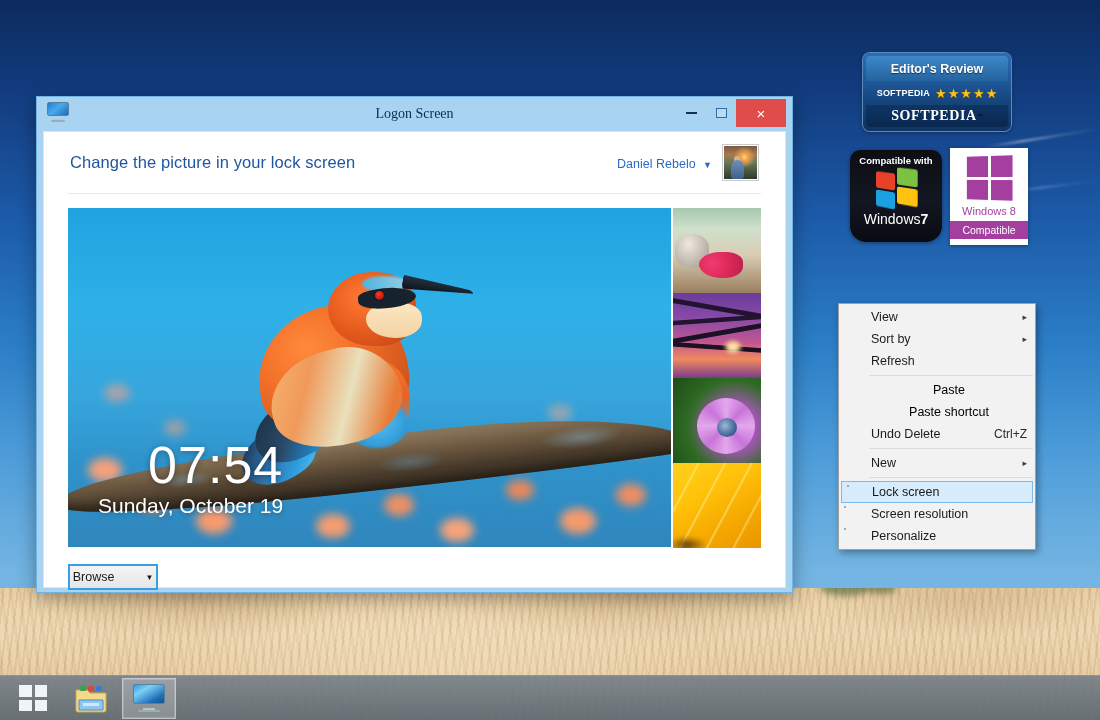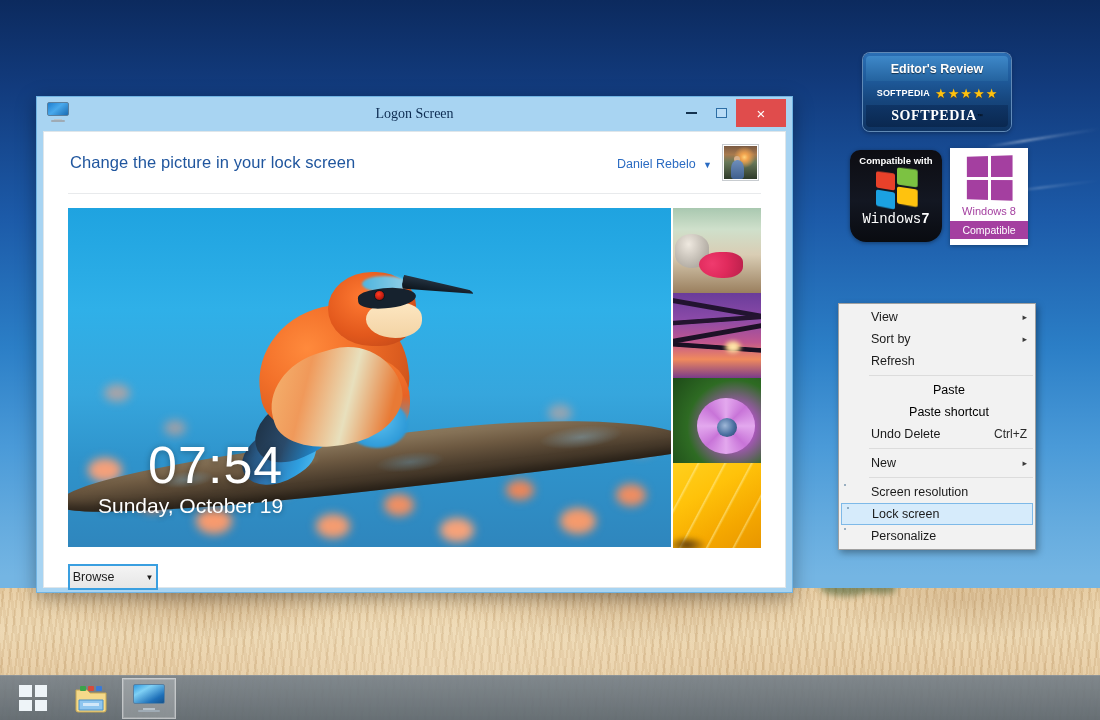--- a/index.html
+++ b/index.html
@@ -115,21 +115,21 @@
     width: 46px; height: 40px; margin-top: 3px; position: relative;
     transform: perspective(70px) rotateY(-8deg);
   }
   #win7-flag i { position: absolute; display: block; border-radius: 2px; }
   #win7-flag .q1 { left: 2px; top: 3px; width: 20px; height: 17px; background: #e8412a; transform: skewY(9deg); }
   #win7-flag .q2 { left: 24px; top: 0px; width: 20px; height: 17px; background: #7cc242; transform: skewY(9deg); }
   #win7-flag .q3 { left: 2px; top: 22px; width: 20px; height: 17px; background: #1ba1e2; transform: skewY(9deg); }
   #win7-flag .q4 { left: 24px; top: 19px; width: 20px; height: 17px; background: #ffc20e; transform: skewY(9deg); }
   #win7-badge .w7-bot {
     color: #fff; font-size: 14px; margin-top: 2px; font-weight: 300;
-    font-family: Liberation Mono, monospace;
+    font-family: Liberation Sans, sans-serif;
     text-align: right;
   }
   #win7-badge .w7-bot b { font-weight: bold; font-size: 14px; }
 
   #win8-badge {
     position: absolute; left: 105px; top: 103px; width: 78px; height: 97px;
     background: #fff; box-shadow: 0 1px 4px rgba(0,0,0,0.35);
     display: flex; flex-direction: column; align-items: center;
   }
   #win8-flag {
@@ -614,32 +614,32 @@
 
     <div class="cm-sep"></div>
 
     <div class="cm-item">
       <span class="cm-label">New</span>
       <span class="cm-arrow">▸</span>
     </div>
 
     <div class="cm-sep"></div>
 
+    <div class="cm-item selected">
+      <span class="cm-icon">
+        <span class="mon"><span class="screen"></span><span class="stand"></span><span class="base"></span></span>
+      </span>
+      <span class="cm-label">Lock screen</span>
+    </div>
+
     <div class="cm-item">
       <span class="cm-icon">
         <span class="mon"><span class="screen" style="background:linear-gradient(140deg,#1f7fd0 0%,#49a9ec 60%,#2aa24a 61%,#2aa24a 100%);"></span><span class="stand"></span><span class="base"></span></span>
       </span>
       <span class="cm-label">Screen resolution</span>
-    </div>
-
-    <div class="cm-item selected">
-      <span class="cm-icon">
-        <span class="mon"><span class="screen"></span><span class="stand"></span><span class="base"></span></span>
-      </span>
-      <span class="cm-label">Lock screen</span>
     </div>
 
     <div class="cm-item">
       <span class="cm-icon">
         <span class="mon"><span class="screen" style="background:linear-gradient(140deg,#4aa8ea 0%,#1f7fd0 40%,#d02a2a 41%,#d02a2a 55%,#2aa24a 56%,#2aa24a 100%);"></span><span class="stand"></span><span class="base"></span></span>
       </span>
       <span class="cm-label">Personalize</span>
     </div>
   </div>
 

